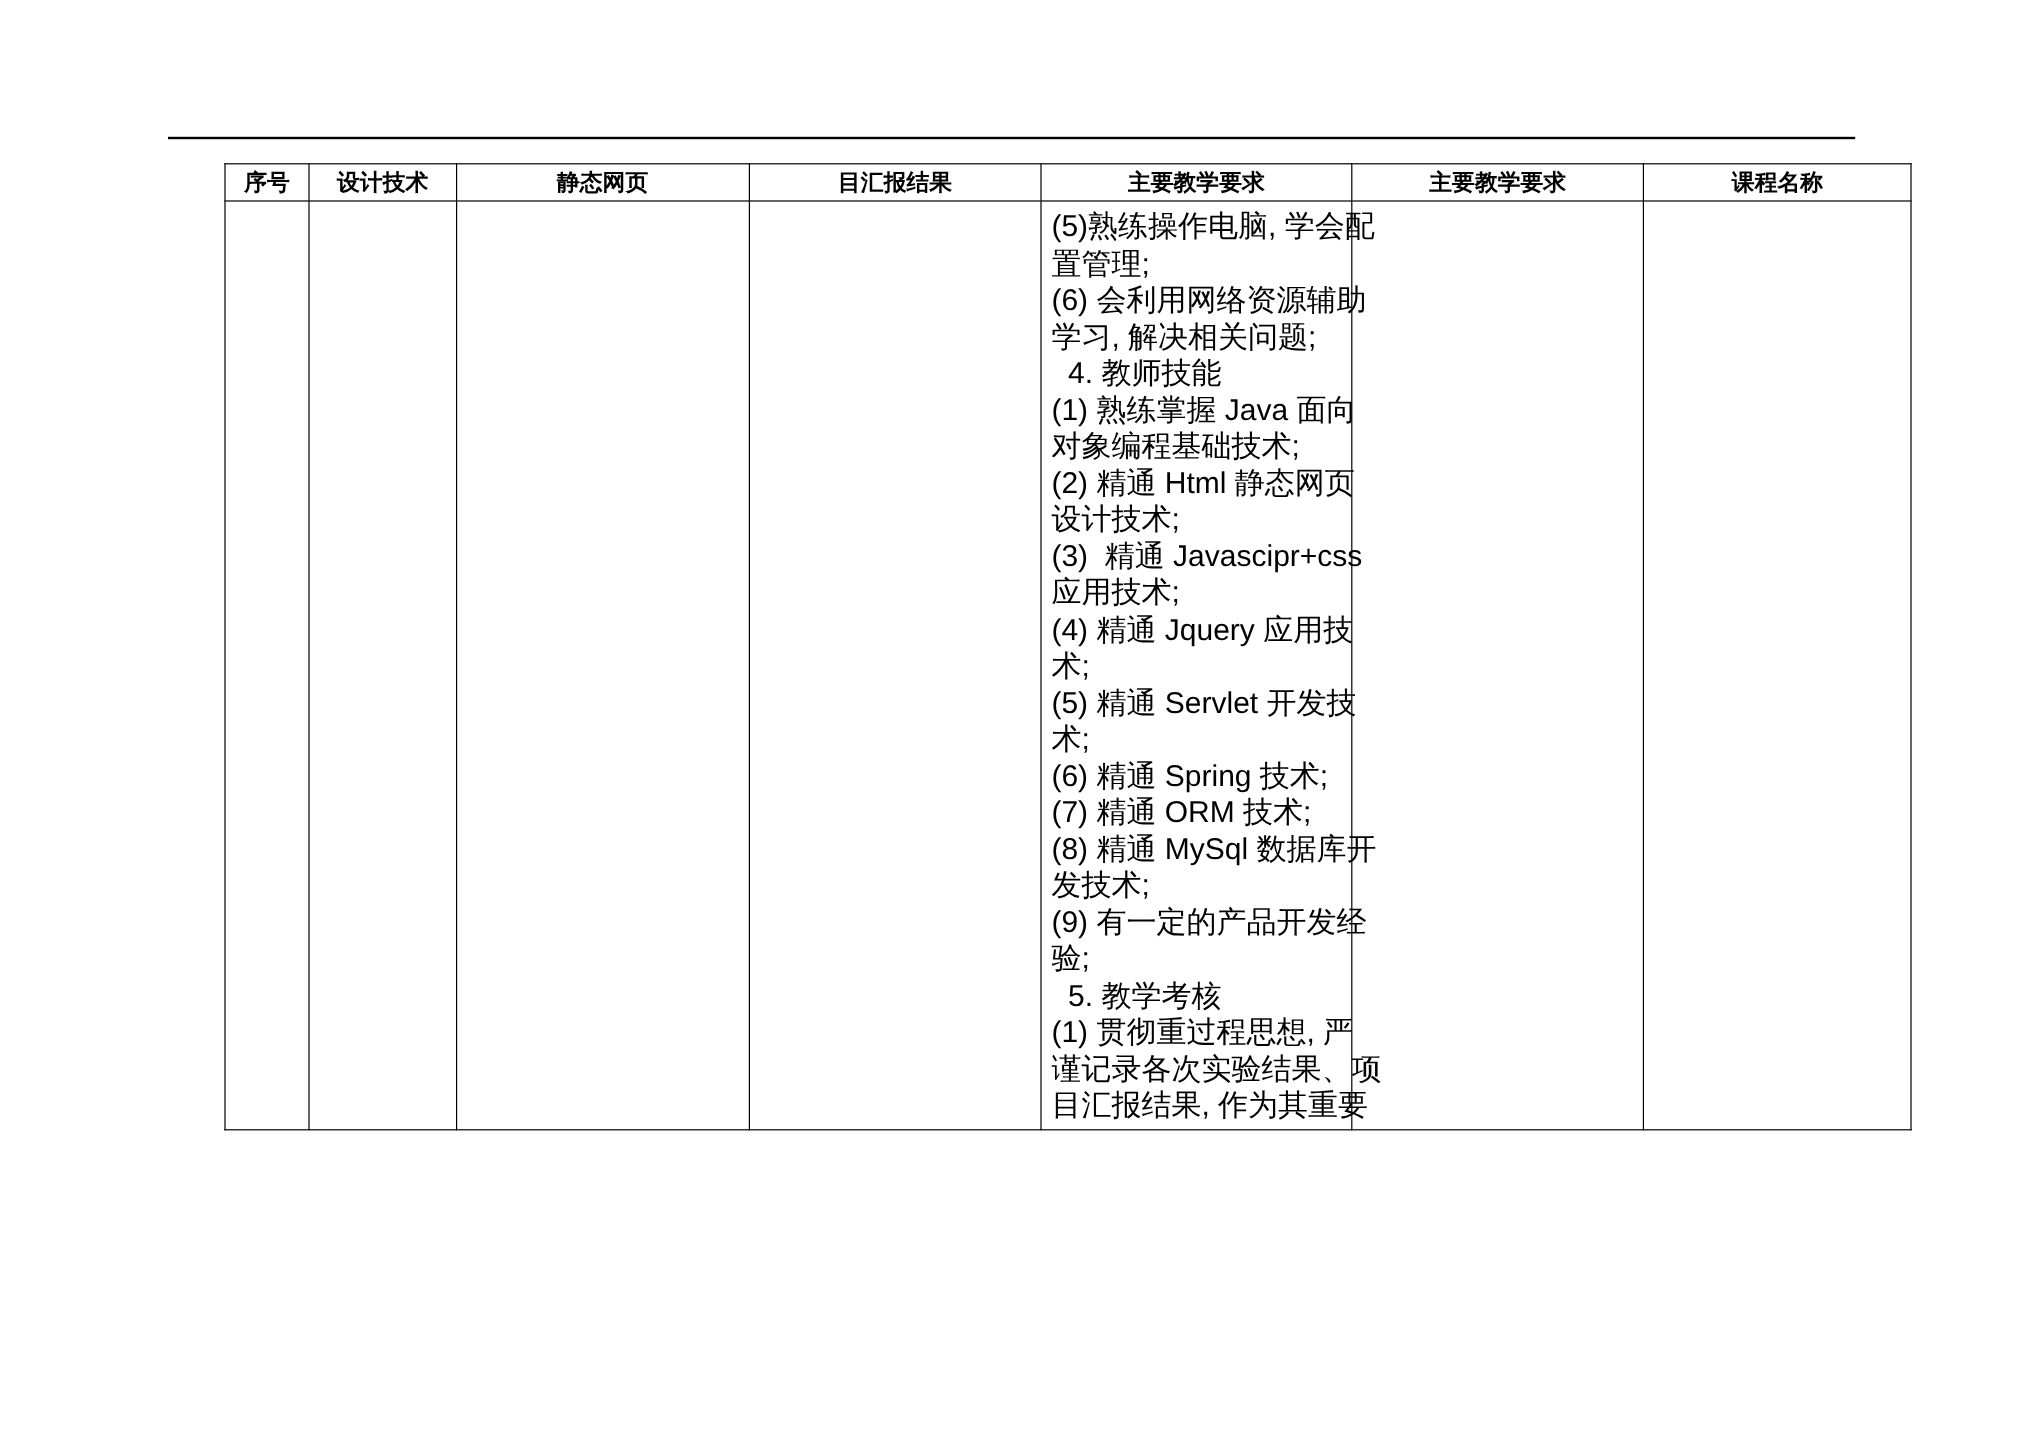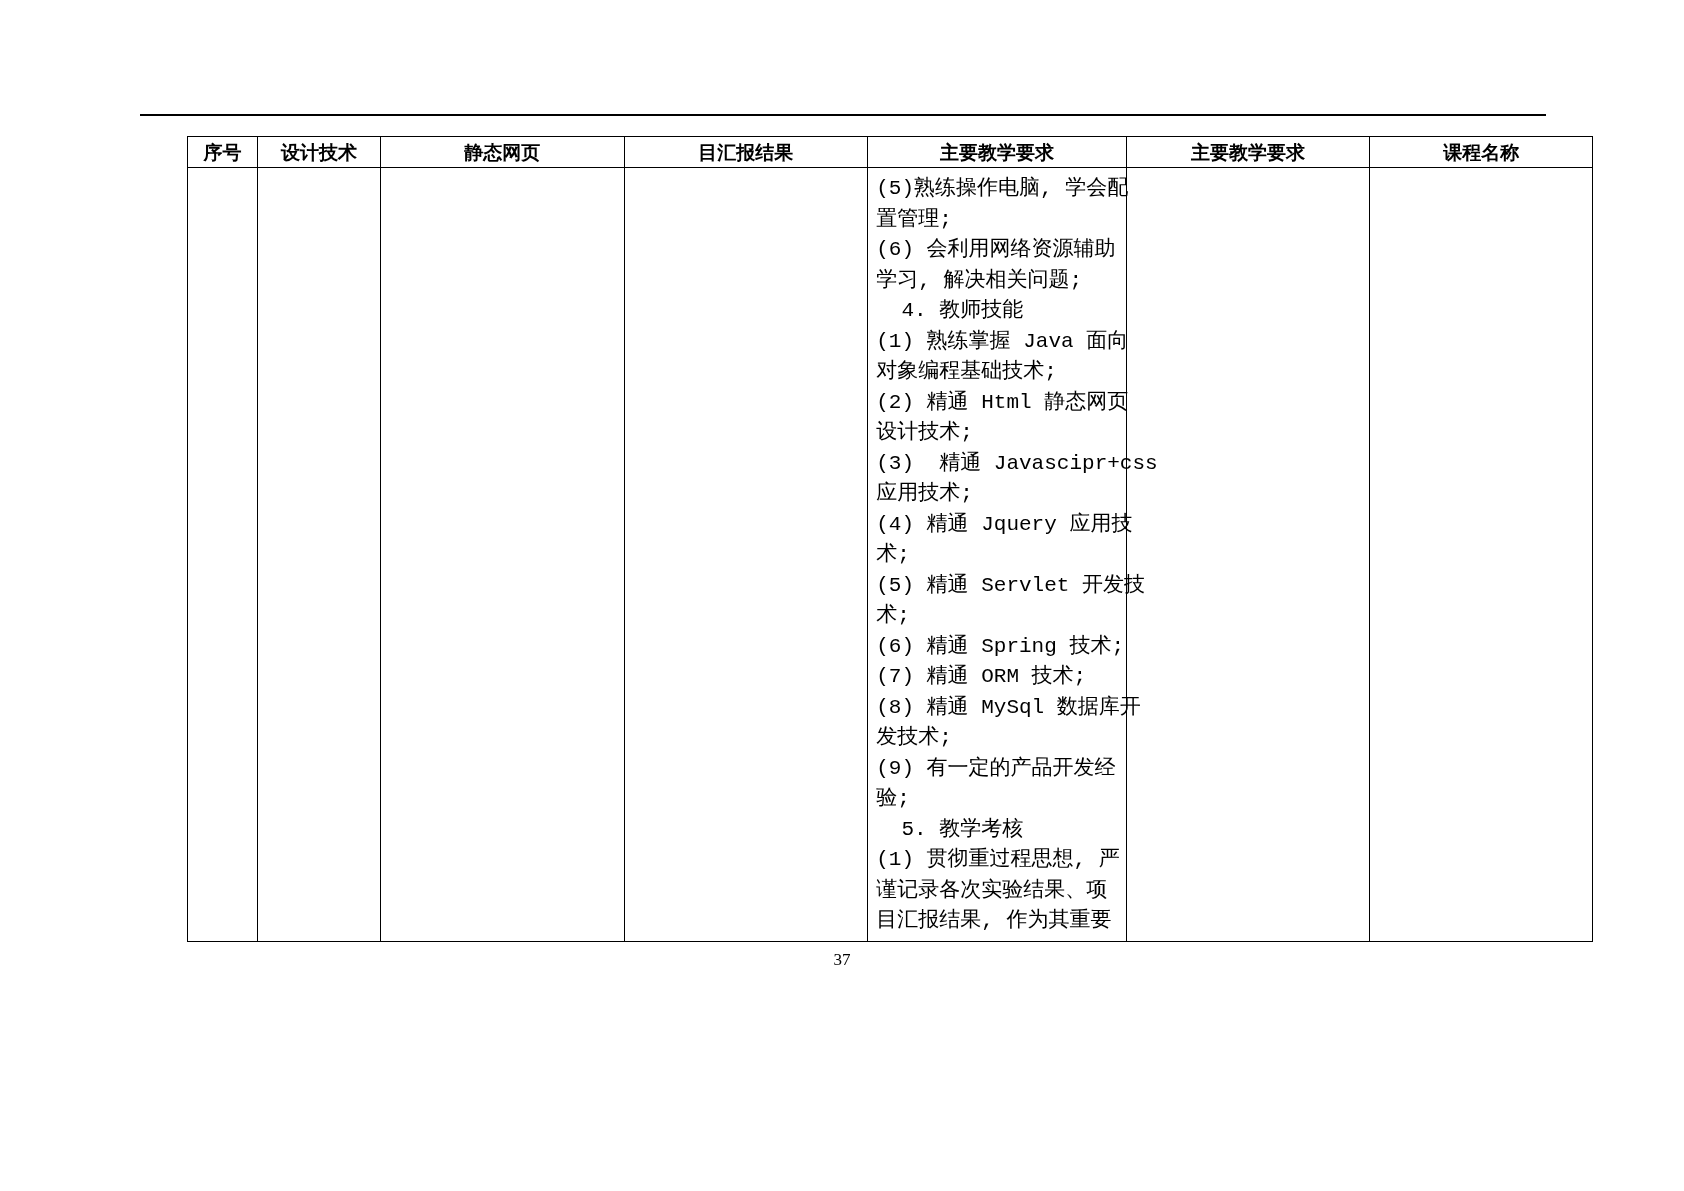--- a/index.html
+++ b/index.html
@@ -57,23 +57,23 @@
   .col-goal { width: 230px; }
   .col-content { width: 230px; }
   .col-require { width: 244px; }
   .col-ideo { width: 230px; }
   .col-match { width: 210px; }
 
   .body-cell {
     height: 750px;
   }
   .req-text {
-    font-size: 21px;
+    font-size: 25px;
     line-height: 30.5px;
-    font-family: Liberation Mono, monospace;
+    font-family: Liberation Sans, sans-serif;
     padding: 6px 8px 4px 8px;
     letter-spacing: 0px;
     white-space: pre-wrap;
     word-break: break-all;
   }
   .req-text .line {
     display: block;
     white-space: pre;
   }
   .page-number {
@@ -122,14 +122,13 @@
         <td class="body-cell"></td>
         <td class="body-cell">
           <div class="req-text" id="req-text"><span class="line">(5)熟练操作电脑, 学会配</span><span class="line">置管理;</span><span class="line">(6) 会利用网络资源辅助</span><span class="line">学习, 解决相关问题;</span><span class="line">  4. 教师技能</span><span class="line">(1) 熟练掌握 Java 面向</span><span class="line">对象编程基础技术;</span><span class="line">(2) 精通 Html 静态网页</span><span class="line">设计技术;</span><span class="line">(3)  精通 Javascipr+css</span><span class="line">应用技术;</span><span class="line">(4) 精通 Jquery 应用技</span><span class="line">术;</span><span class="line">(5) 精通 Servlet 开发技</span><span class="line">术;</span><span class="line">(6) 精通 Spring 技术;</span><span class="line">(7) 精通 ORM 技术;</span><span class="line">(8) 精通 MySql 数据库开</span><span class="line">发技术;</span><span class="line">(9) 有一定的产品开发经</span><span class="line">验;</span><span class="line">  5. 教学考核</span><span class="line">(1) 贯彻重过程思想, 严</span><span class="line">谨记录各次实验结果、项</span><span class="line">目汇报结果, 作为其重要</span></div>
         </td>
         <td class="body-cell"></td>
         <td class="body-cell"></td>
       </tr>
     </tbody>
   </table>
 
-  <div class="page-number">37</div>
 </div>
 
 </body></html>

